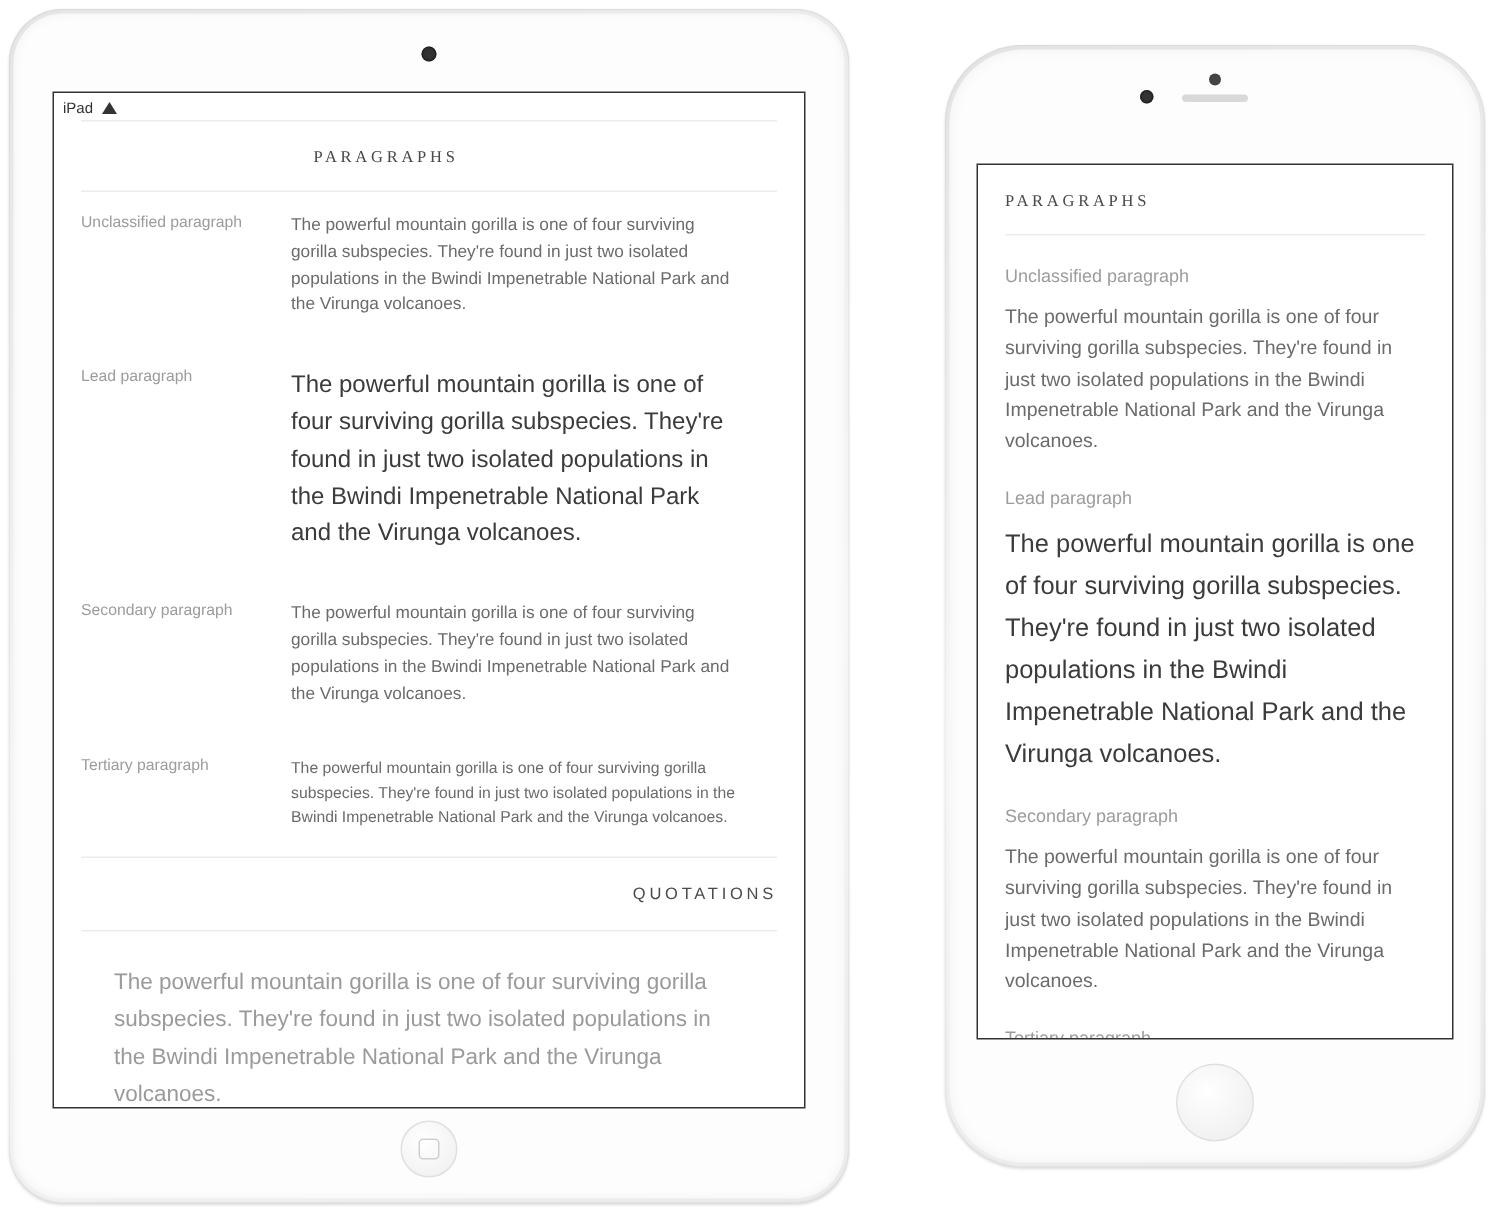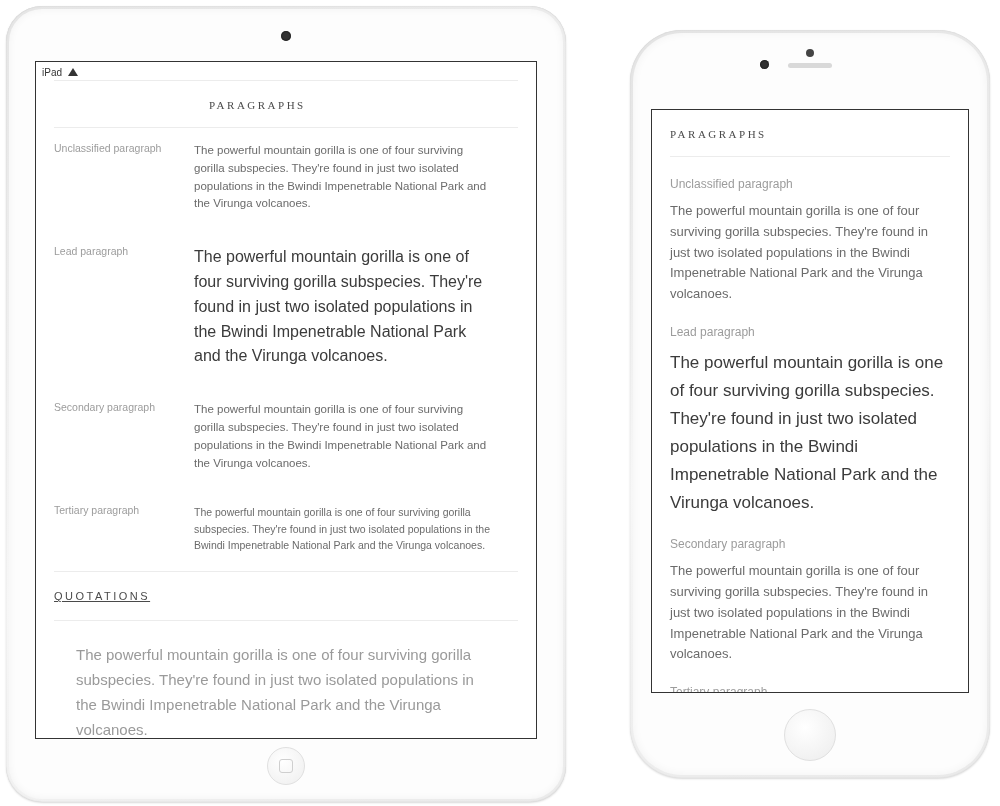--- a/index.html
+++ b/index.html
@@ -145,22 +145,22 @@
   }
   .para.tertiary{ font-size:10.5px; }
   .ipad-content .para-col{ max-width:300px; }
   .quote-block{
     padding:22px 22px 10px;
   }
   .quote-text{
     font-size:15px; color:#9a9a9a; line-height:1.65;
   }
   .centered-heading{
-    text-align:left; font-size:11px; letter-spacing:2.5px;
-    color:#4a4a4a; font-weight:500; padding:18px 0;text-decoration:underline;
+    text-align:right; font-size:11px; letter-spacing:2.5px;
+    color:#4a4a4a; font-weight:500; padding:18px 0;
   }
 
   
   .iphone-content{ padding: 0 18px; }
   .iphone-content .section-heading{ padding-left:0; }
   .ph-label{
     font-size:12px; color:#9c9c9c; margin-top:20px; margin-bottom:10px;
   }
   .ph-para{
     font-size:13px; color:#6b6b6b; line-height:1.6;

